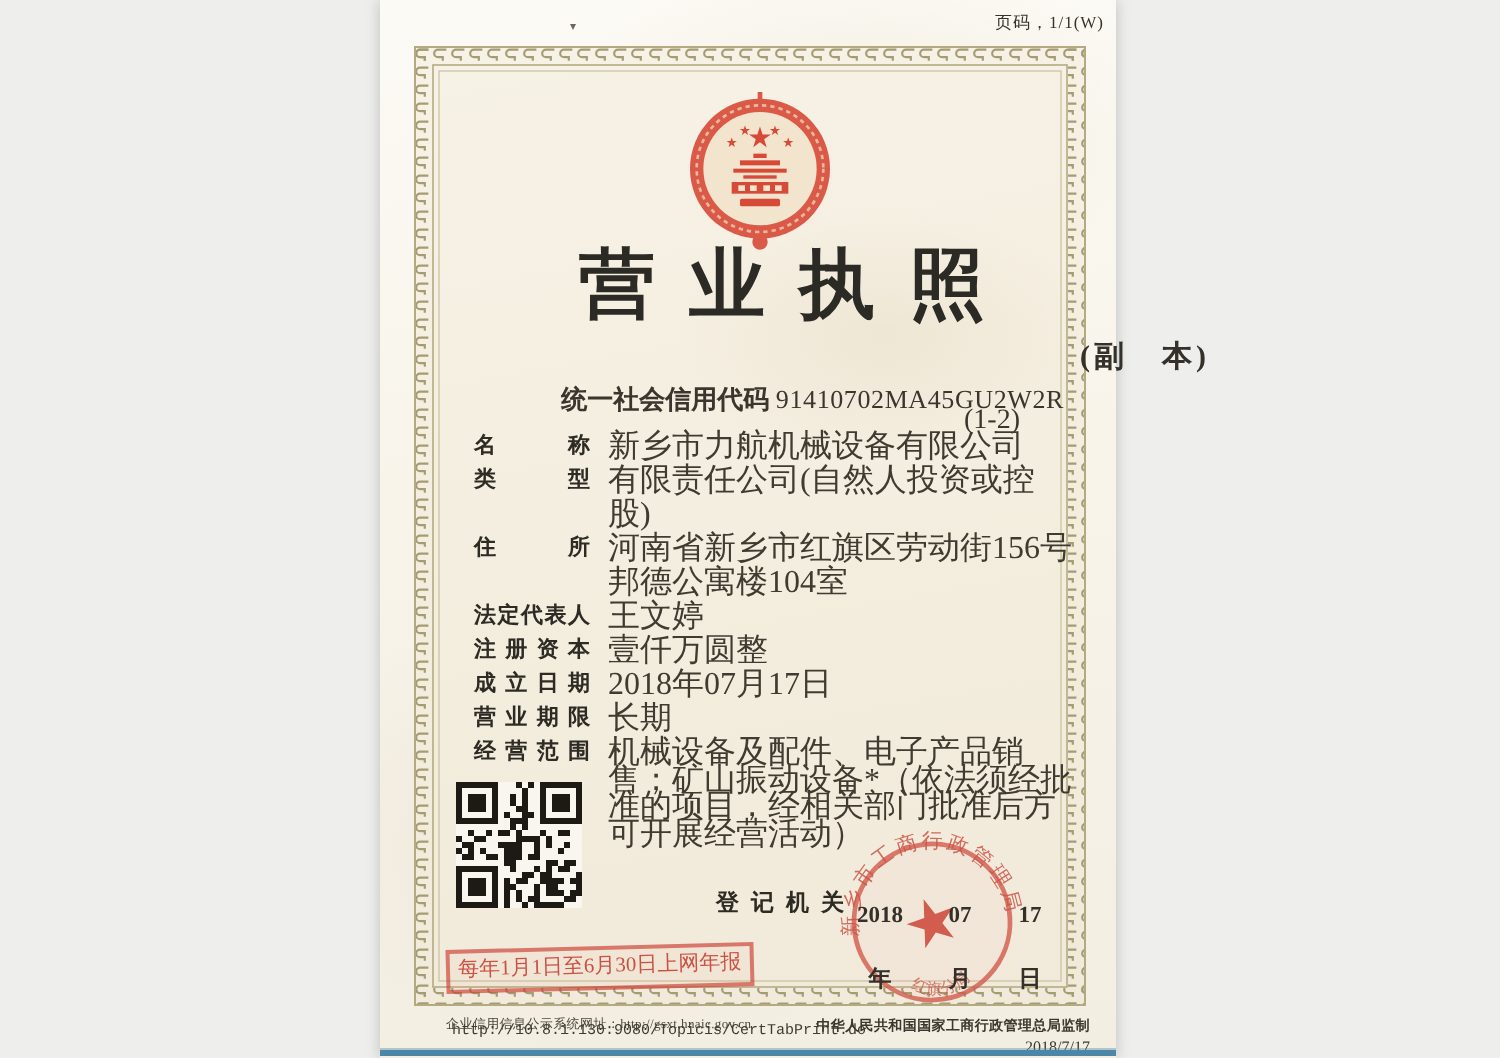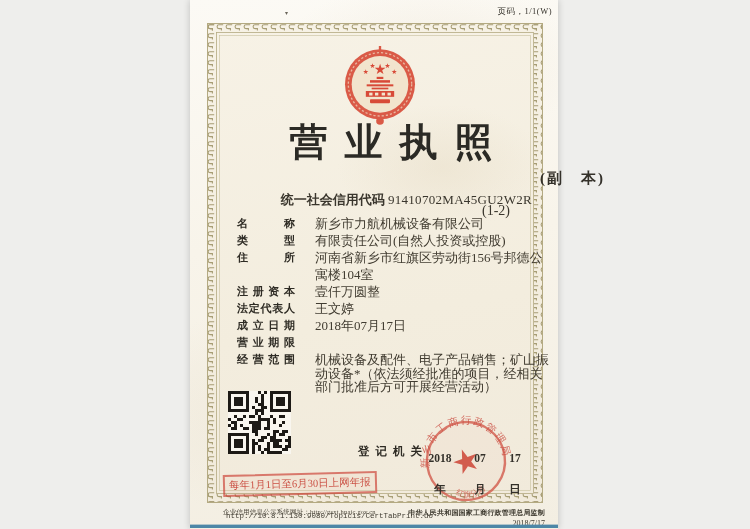--- a/index.html
+++ b/index.html
@@ -50,22 +50,22 @@
 
   .fields { position:absolute; left:47px; top:215px; width:314px; }
   .f-row { display:flex; align-items:flex-start; min-height:17px; }
   .f-label {
     width:58px; flex:0 0 58px;
     font-family:"Liberation Sans", sans-serif; font-weight:700;
     font-size:11px; line-height:17px; color:#2e2b24;
     text-align:justify; text-align-last:justify;
   }
   .f-value {
-    margin-left:20px; width:234px;
-    font-size:13px; line-height:17px; color:#403b30;
+    margin-left:9px; width:234px;
+    font-size:16px; line-height:17px; color:#403b30;
   }
   .f-row.scope .f-value { line-height:13.6px; padding-top:2px; }
 
   .qr { position:absolute; left:38px; top:391px; }
 
   .reg-authority {
     position:absolute; left:168px; top:444px;
     font-family:"Liberation Sans", sans-serif; font-weight:700;
     font-size:11.5px; color:#2e2b24; letter-spacing:6px; white-space:nowrap;
   }
@@ -176,33 +176,34 @@
     </div>
     <div class="f-row">
       <span class="f-label">类型</span>
       <span class="f-value">有限责任公司(自然人投资或控股)</span>
     </div>
     <div class="f-row">
       <span class="f-label">住所</span>
       <span class="f-value">河南省新乡市红旗区劳动街156号邦德公寓楼104室</span>
     </div>
     <div class="f-row">
+      <span class="f-label">法定代表人</span>
+      <span class="f-value">王文婷</span>
+    </div>
+    <div class="f-row">
       <span class="f-label">注册资本</span>
       <span class="f-value">壹仟万圆整</span>
     </div>
     <div class="f-row">
-      <span class="f-label">法定代表人</span>
-      <span class="f-value">王文婷</span>
-    </div>
-    <div class="f-row">
       <span class="f-label">成立日期</span>
       <span class="f-value">2018年07月17日</span>
     </div>
     <div class="f-row">
       <span class="f-label">营业期限</span>
+      <span class="f-value">长期</span>
     </div>
     <div class="f-row scope">
       <span class="f-label">经营范围</span>
       <span class="f-value">机械设备及配件、电子产品销售；矿山振动设备*（依法须经批准的项目，经相关部门批准后方可开展经营活动）</span>
     </div>
   </div>
 
   <svg id="qr-svg" class="qr" width="63" height="63" viewBox="0 0 63 63">
       <rect x="0" y="0" width="63" height="63" fill="#f9f6ef"></rect>
       <rect x="30" y="0" width="3" height="3" fill="#1d1a16"></rect>

